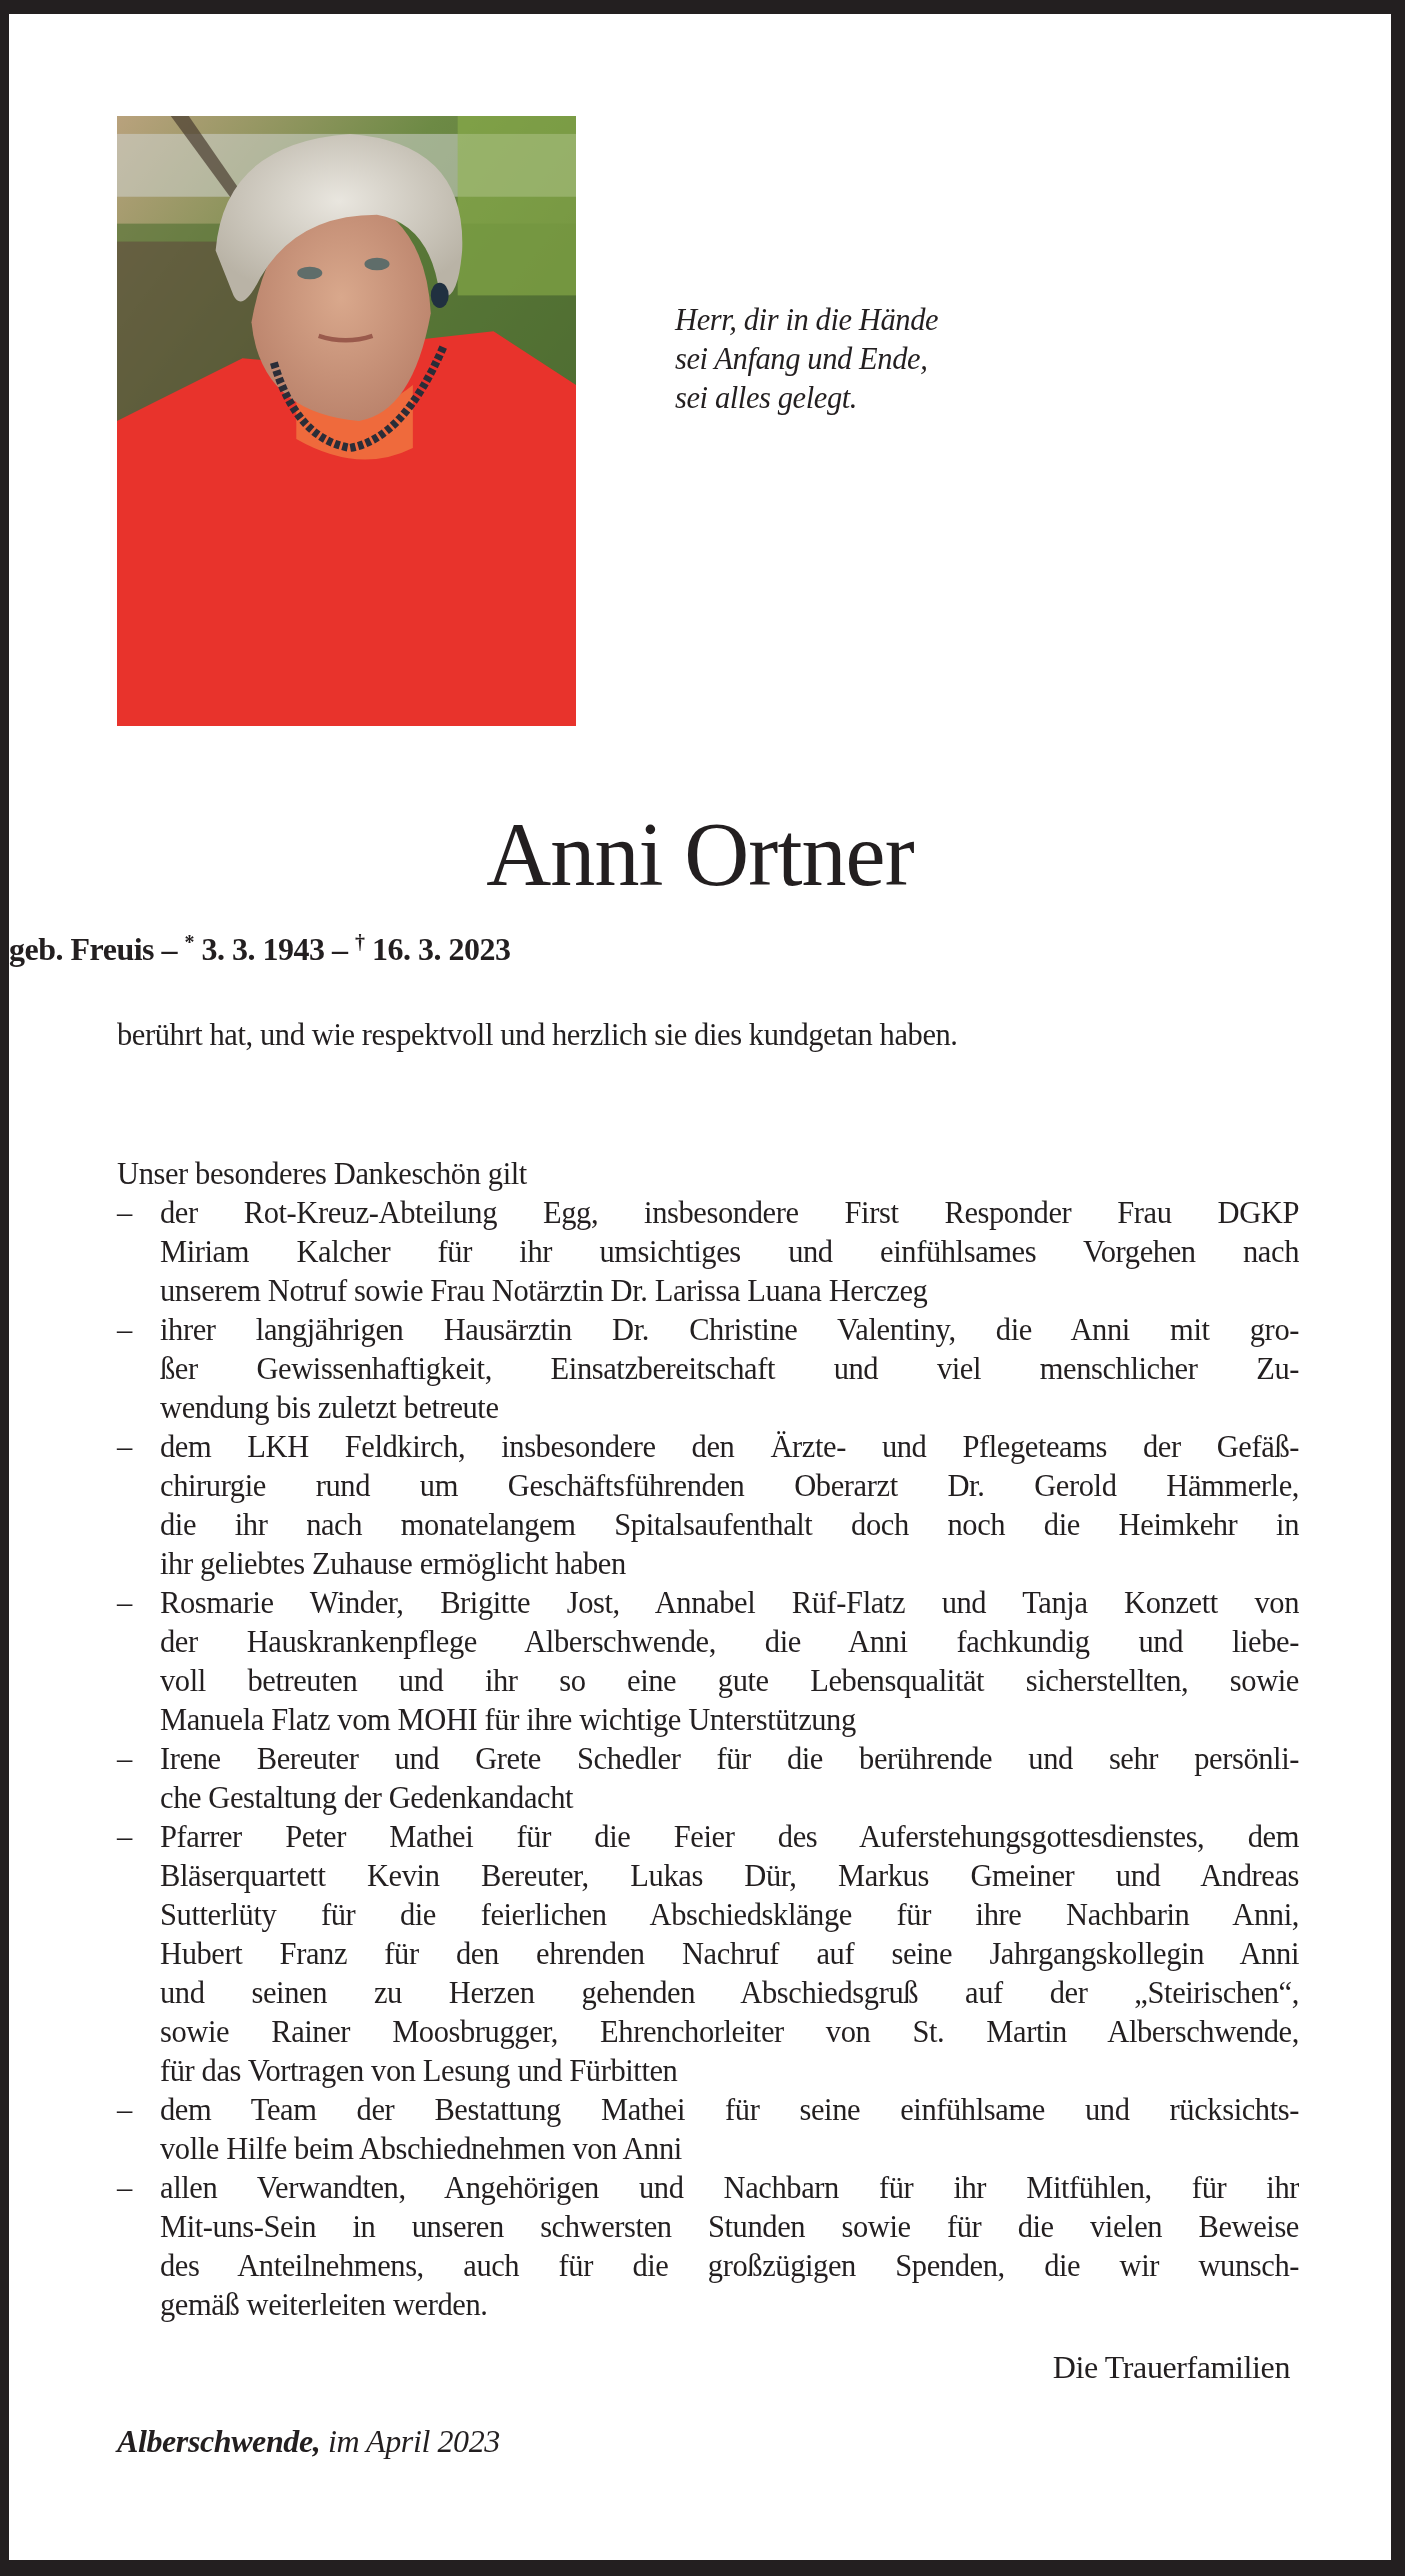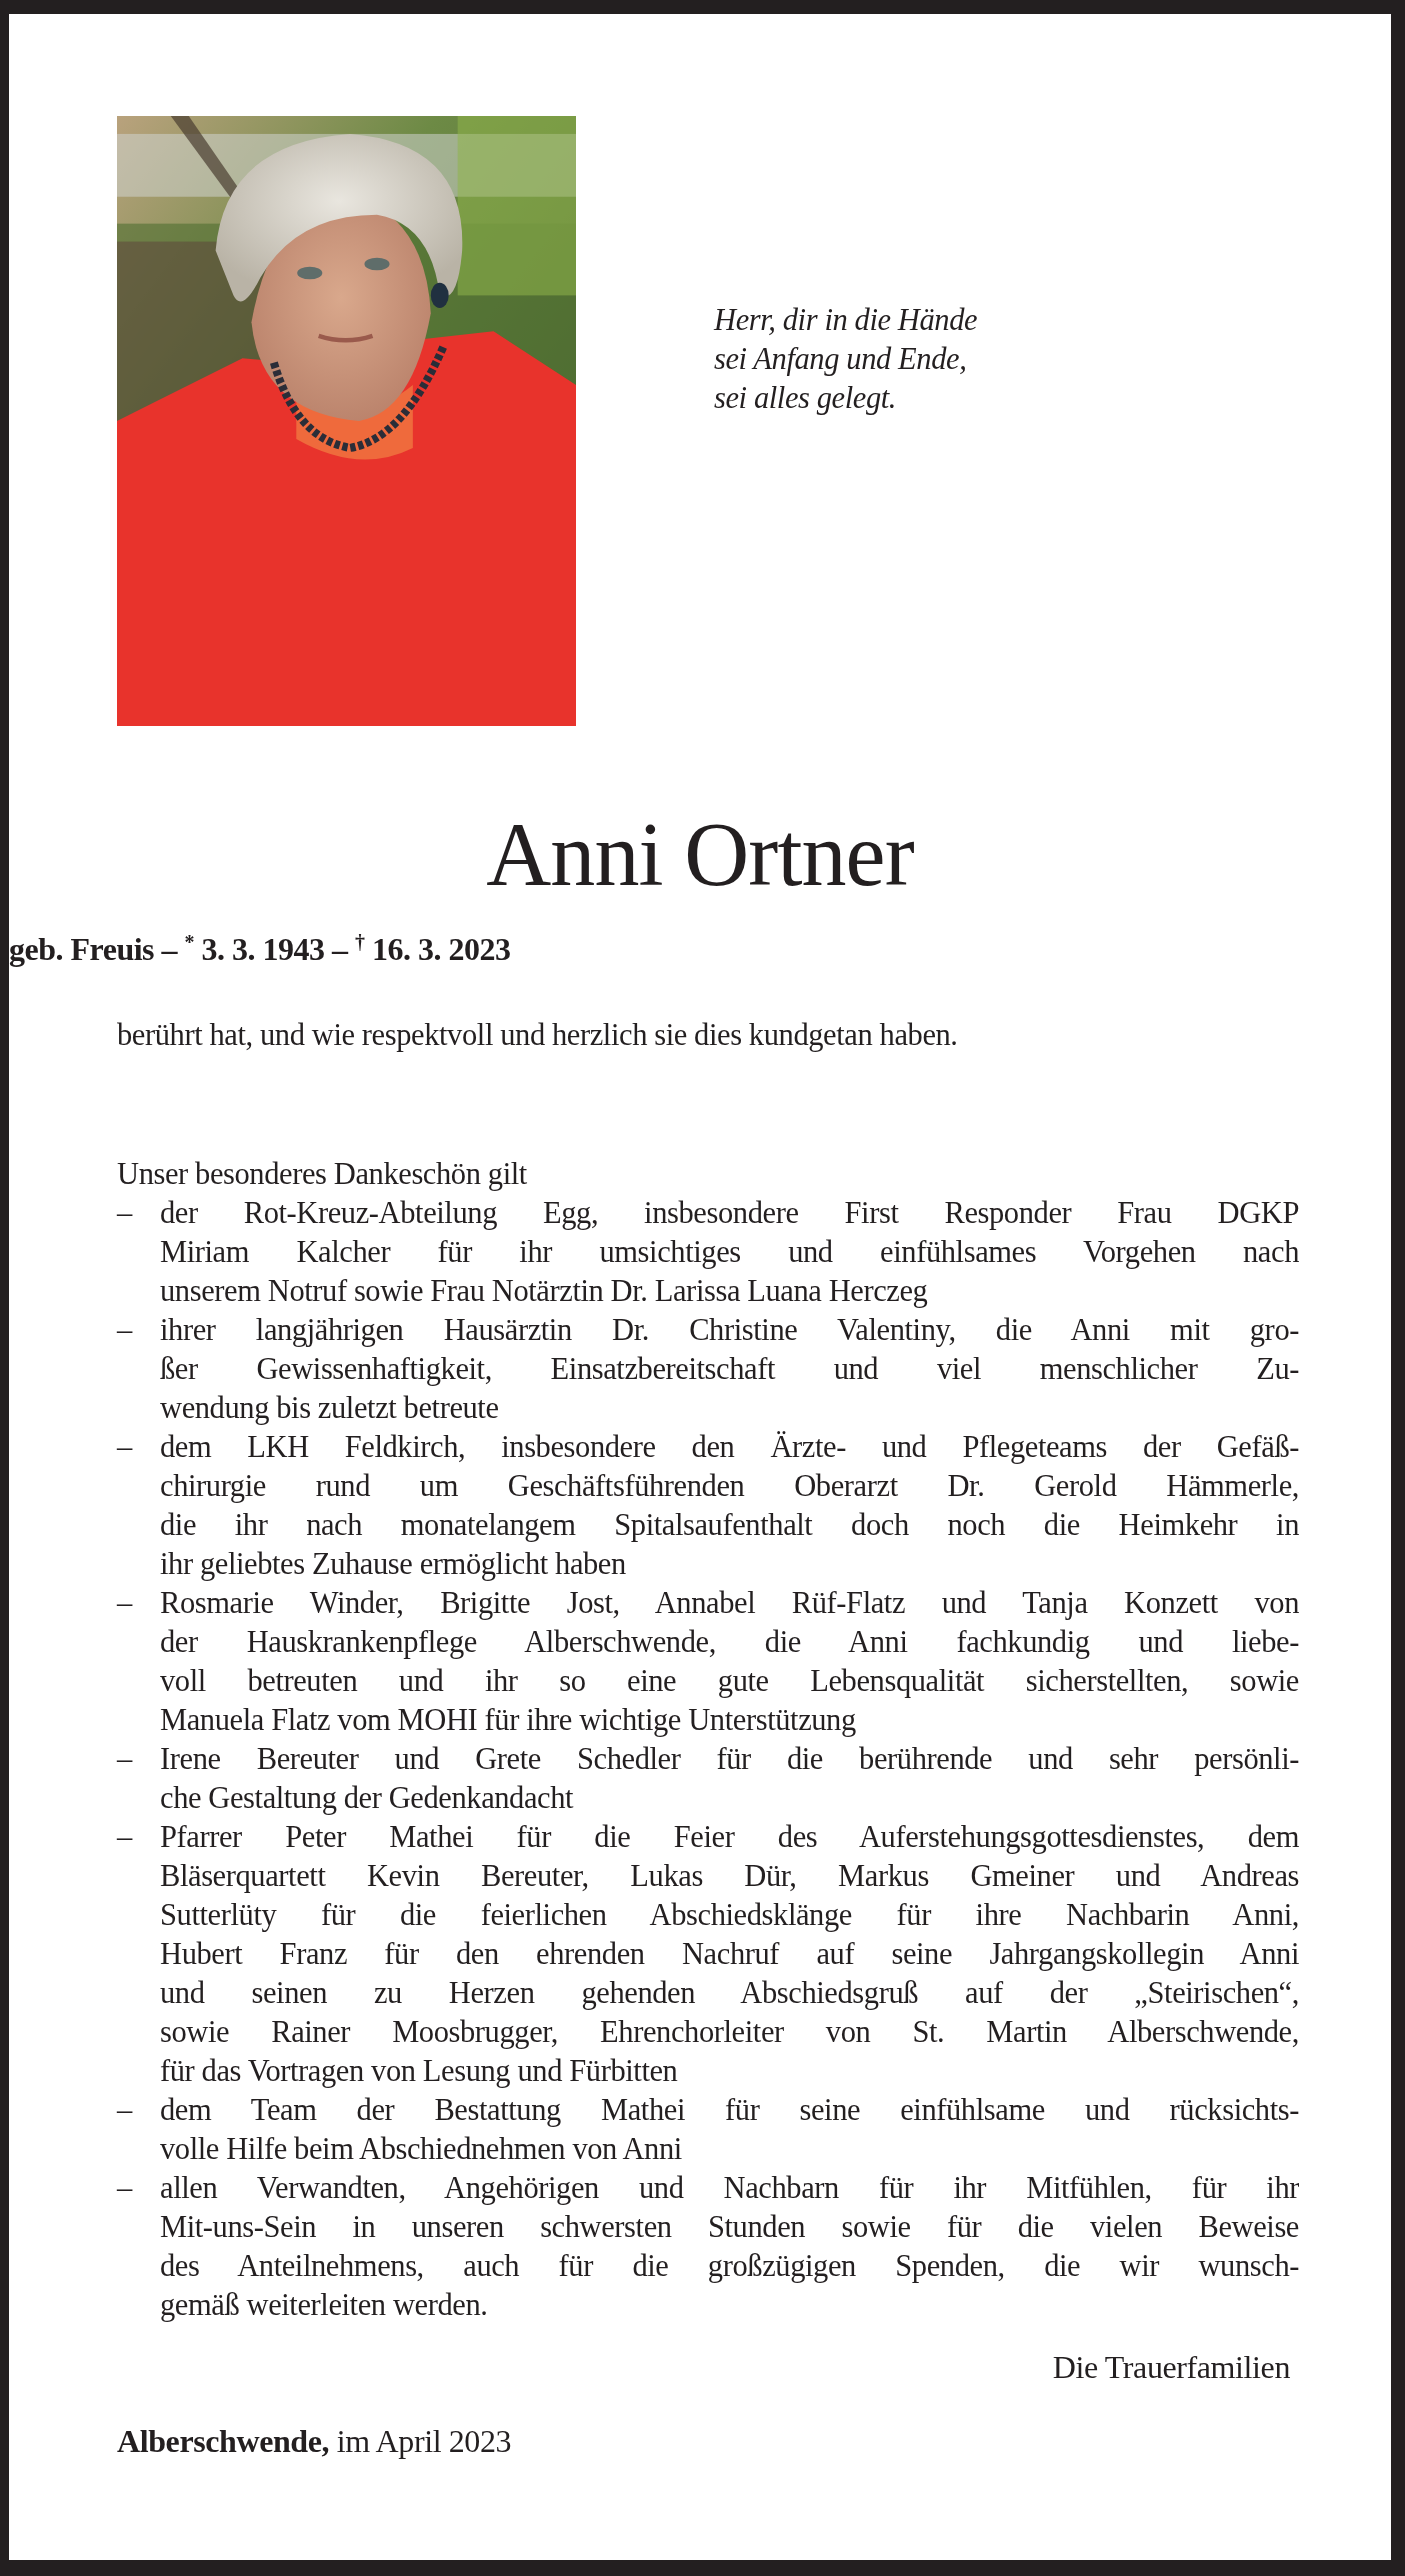--- a/index.html
+++ b/index.html
@@ -26,21 +26,21 @@
     }
     .photo svg { display: block; width: 100%; height: 100%; }
     .verse {
       position: absolute;
       left: 666px; top: 287px;
       font-style: italic;
       font-size: 30.5px;
       line-height: 39px;
       letter-spacing: -0.4px;
     }
-    .verse div { white-space: nowrap; margin-left: 39px; }
+    .verse div { white-space: nowrap; }
     .intro {
       position: absolute;
       left: 666px; top: 642px;
       width: 623px;
       font-size: 30.5px;
       line-height: 39px;
       letter-spacing: -0.4px;
     }
     .intro div { text-align: justify; text-align-last: justify; white-space: nowrap; }
     .intro div.last { text-align-last: left; }
@@ -101,20 +101,21 @@
       font-weight: normal;
       line-height: 39px;
       letter-spacing: -0.4px;
     }
     .place {
       position: absolute;
       left: 108px; top: 2408px;
       font-size: 32px;
       line-height: 39px;
       letter-spacing: -0.4px;
+      font-style: italic;
     }
     .place b { font-weight: bold; }
   </style>
 </head>
 <body>
 
 <div class="page">
 
   <div class="photo">
     <svg viewBox="0 0 512 680" preserveAspectRatio="none">

